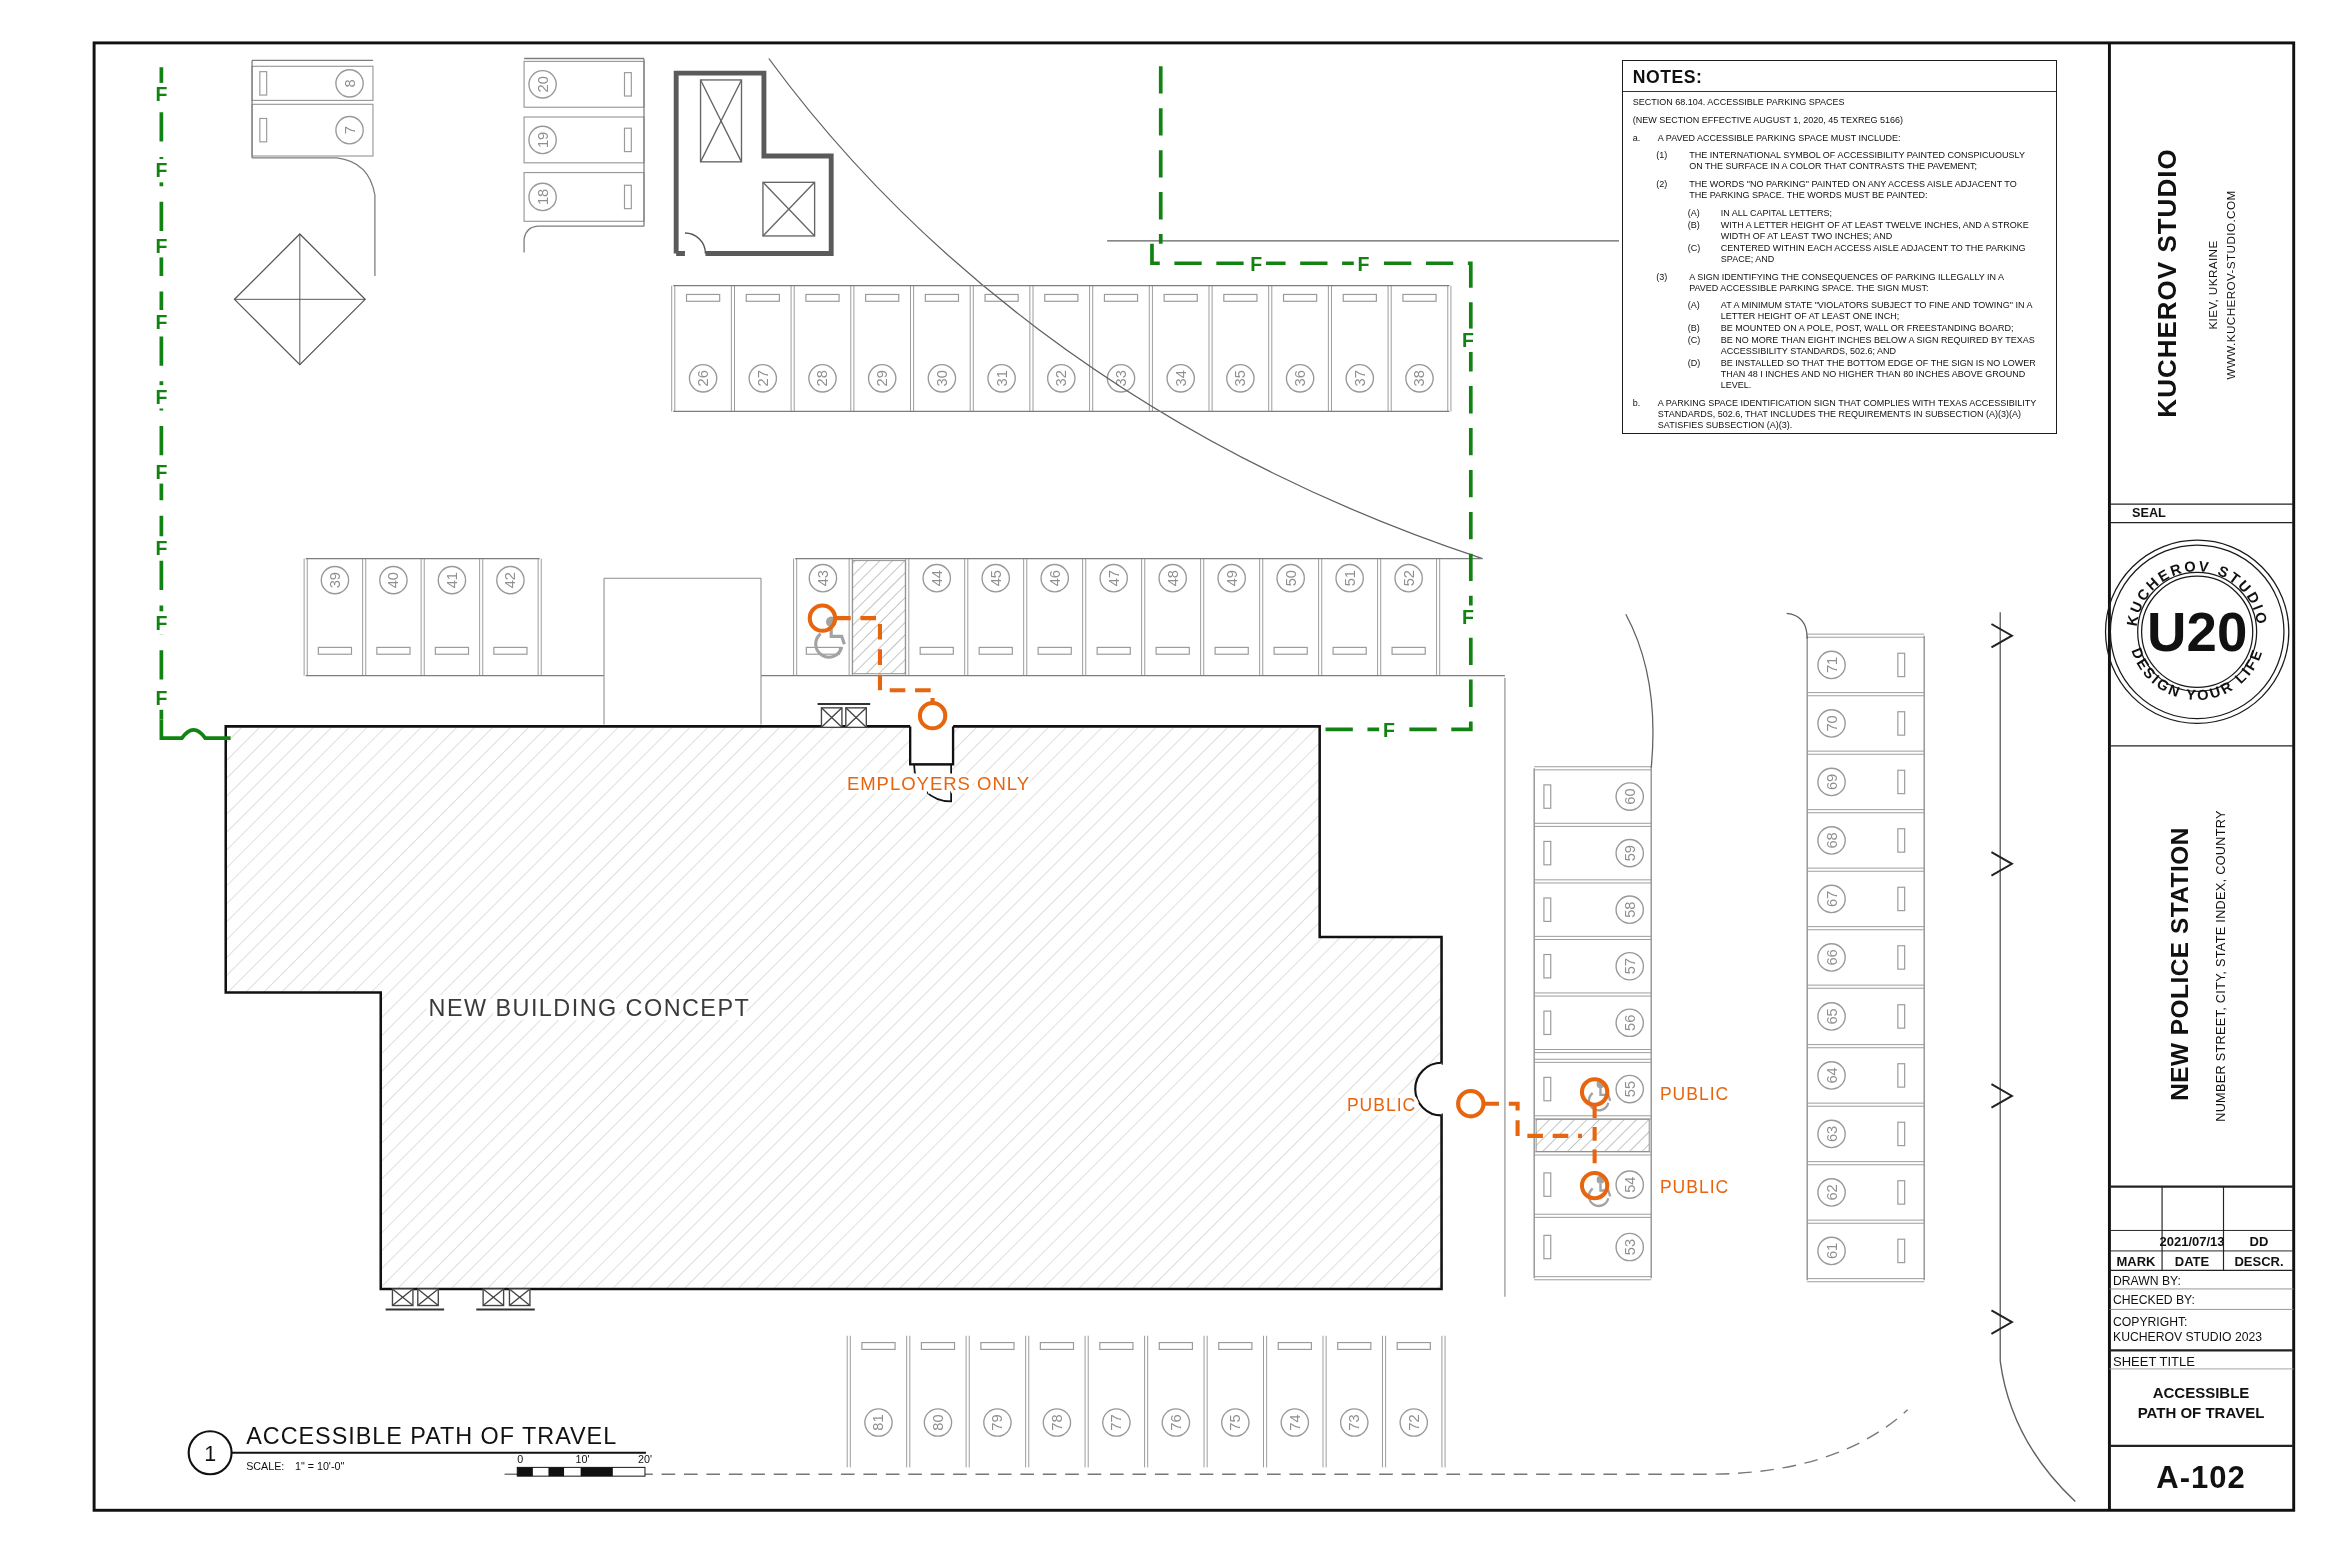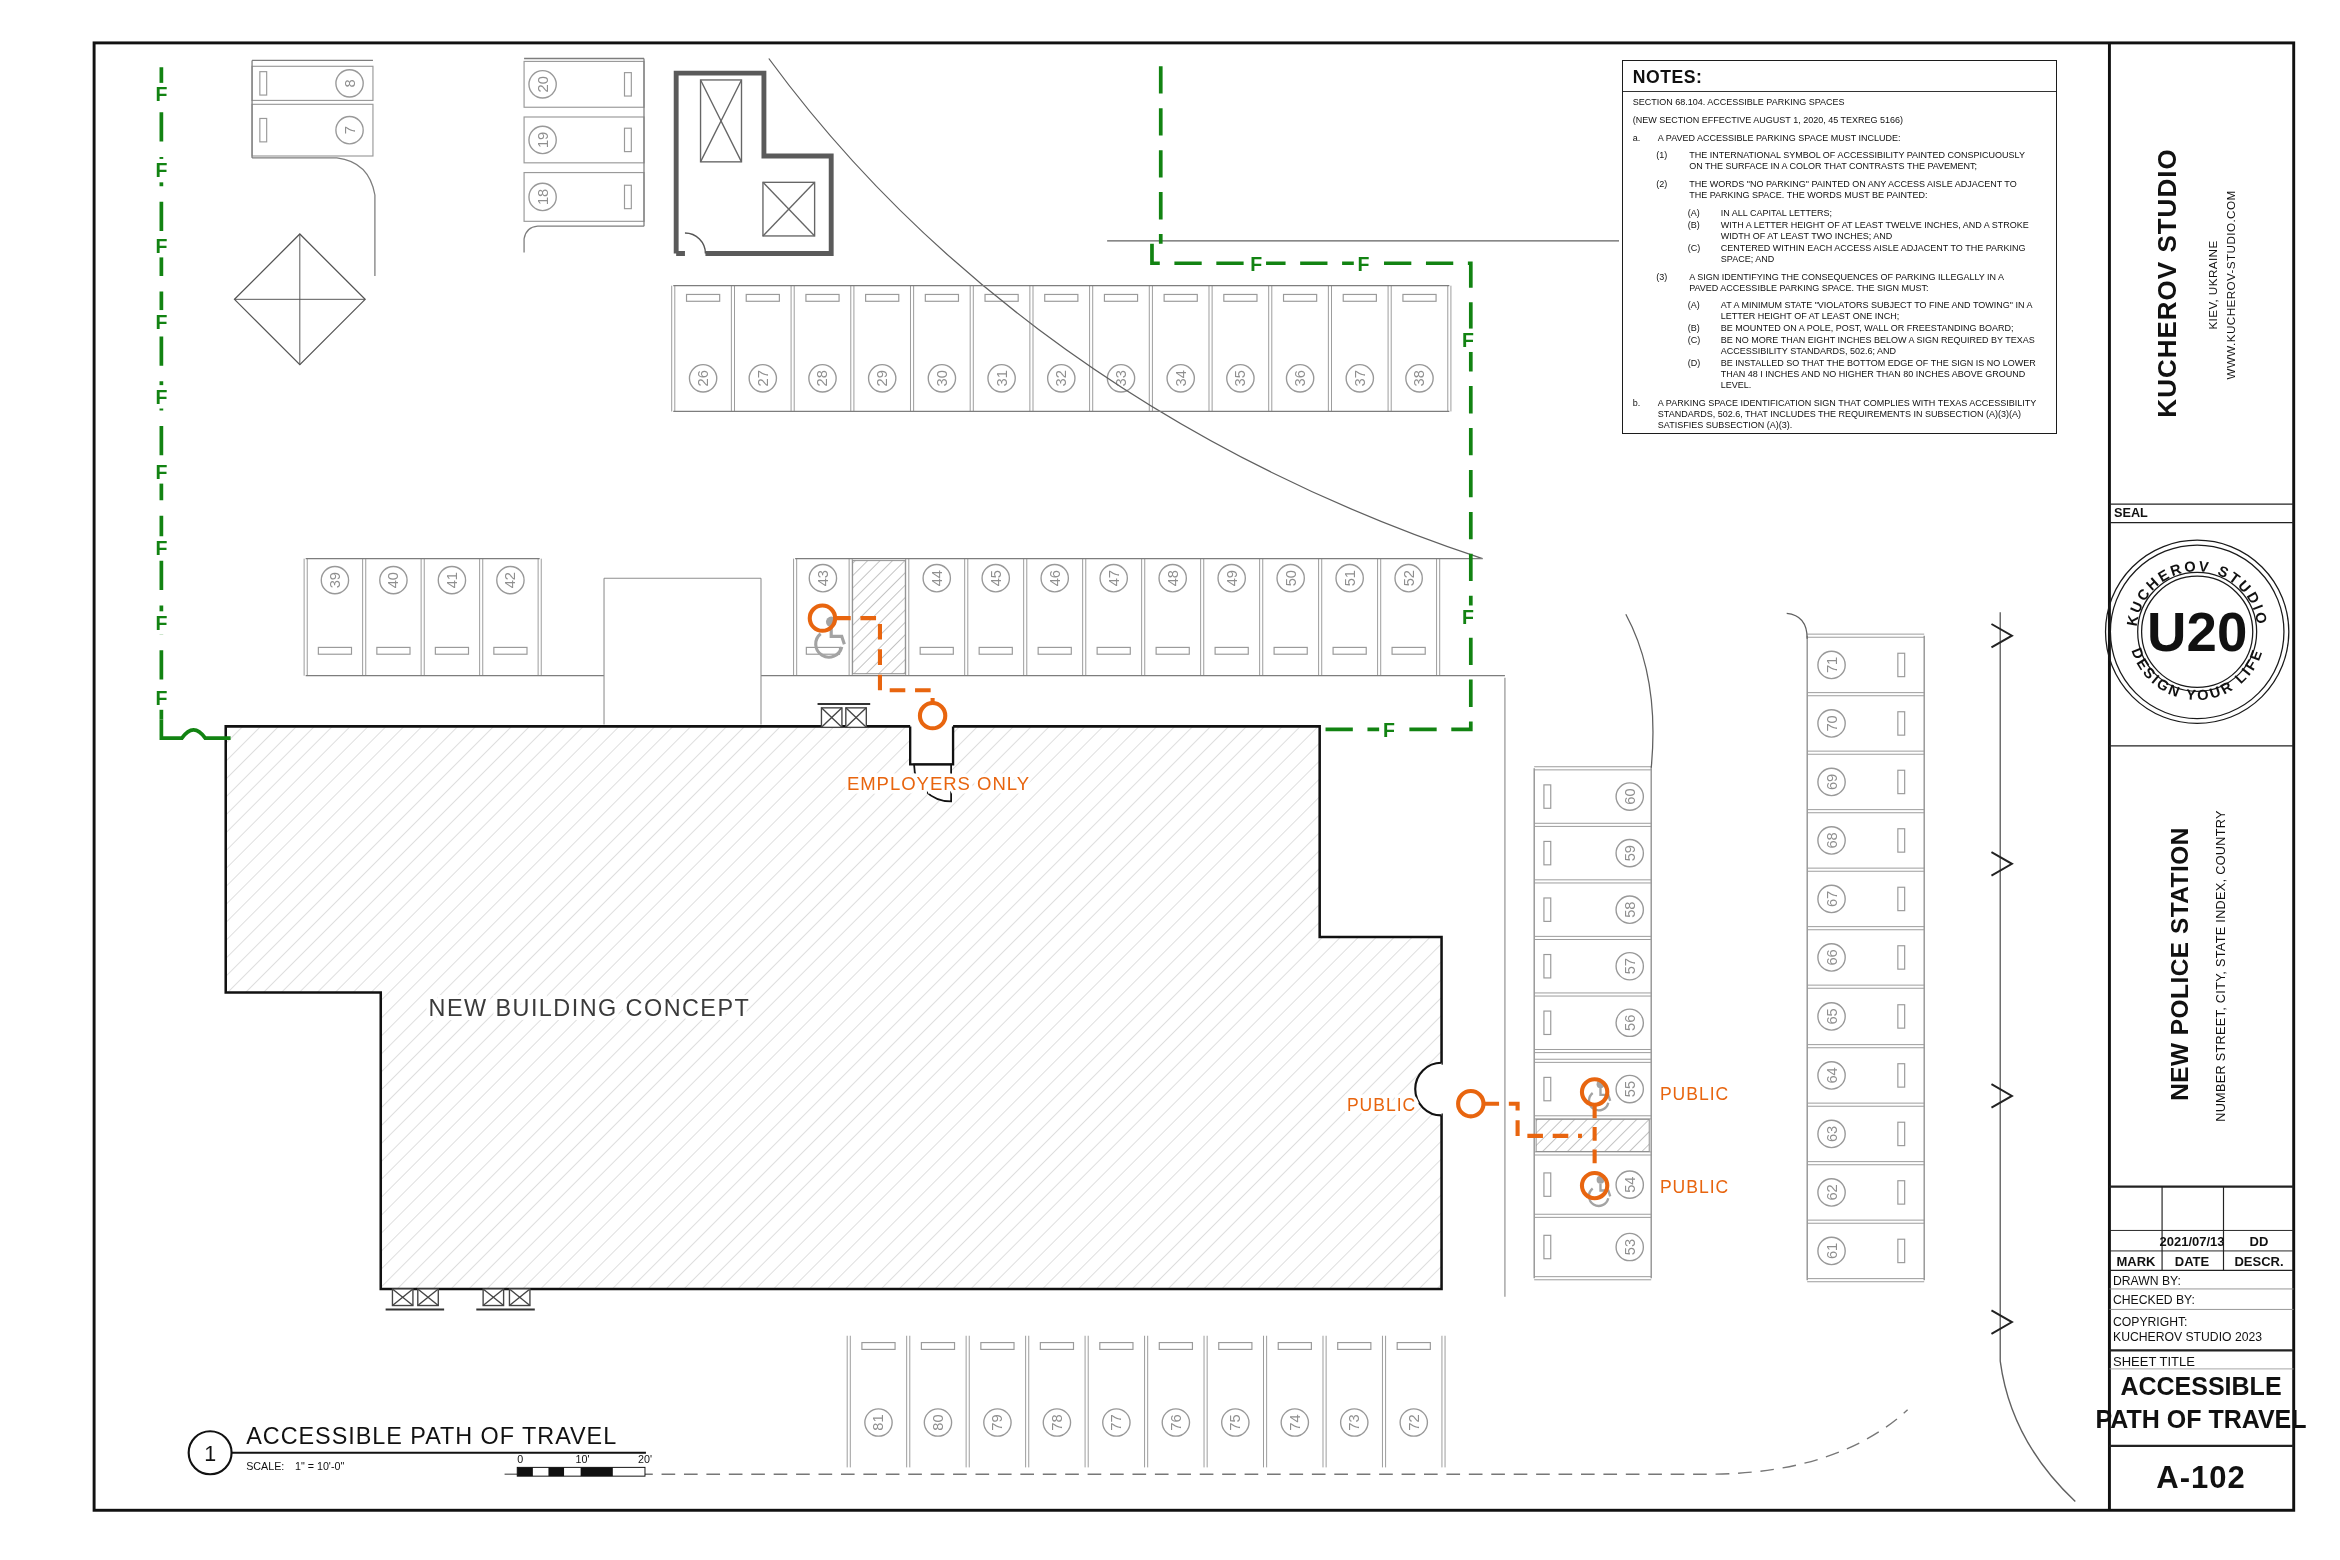--- a/index.html
+++ b/index.html
@@ -21,23 +21,23 @@
   .lvl1 .ntxt{max-width:343px;} .lvl2 .ntxt{max-width:363px;} .lvlA .ntxt{max-width:388px;}
   .gap{margin-top:6.8px;}
   
   .tb-firm{font-size:26px;font-weight:bold;letter-spacing:1px;}
   .tb-contact{font-size:11.7px;text-align:center;line-height:1.5;letter-spacing:0.4px;}
   .tb-proj{font-size:24.4px;font-weight:bold;letter-spacing:0.5px;}
   .tb-addr{font-size:12.7px;letter-spacing:0.3px;}
   .tb-small{font-size:12.2px;}
   .tb-cell{font-size:13px;font-weight:bold;}
   .tb-head{font-size:13px;font-weight:bold;}
-  .tb-sheettitle{font-size:25px;font-weight:bold;text-align:center;line-height:1.3;}
+  .tb-sheettitle{font-size:15px;font-weight:bold;text-align:center;line-height:1.3;}
   .tb-number{font-size:31px;font-weight:bold;letter-spacing:1px;}
-  .seal-lab{font-size:12.7px;font-weight:bold;}
+  .seal-lab{font-size:12.7px;font-weight:bold;margin-left:18px;}
 </style>
 </head>
 <body>
 
 <div class="sheet">
 
 <svg id="plan-svg" width="2341" height="1560" viewBox="0 0 2400 1600">
   <defs>
     <pattern id="hatchB" width="13" height="13" patternUnits="userSpaceOnUse" patternTransform="rotate(45)">
       <line x1="0" y1="0" x2="0" y2="13" stroke="#c8c8c8" stroke-width="1.2"></line>

